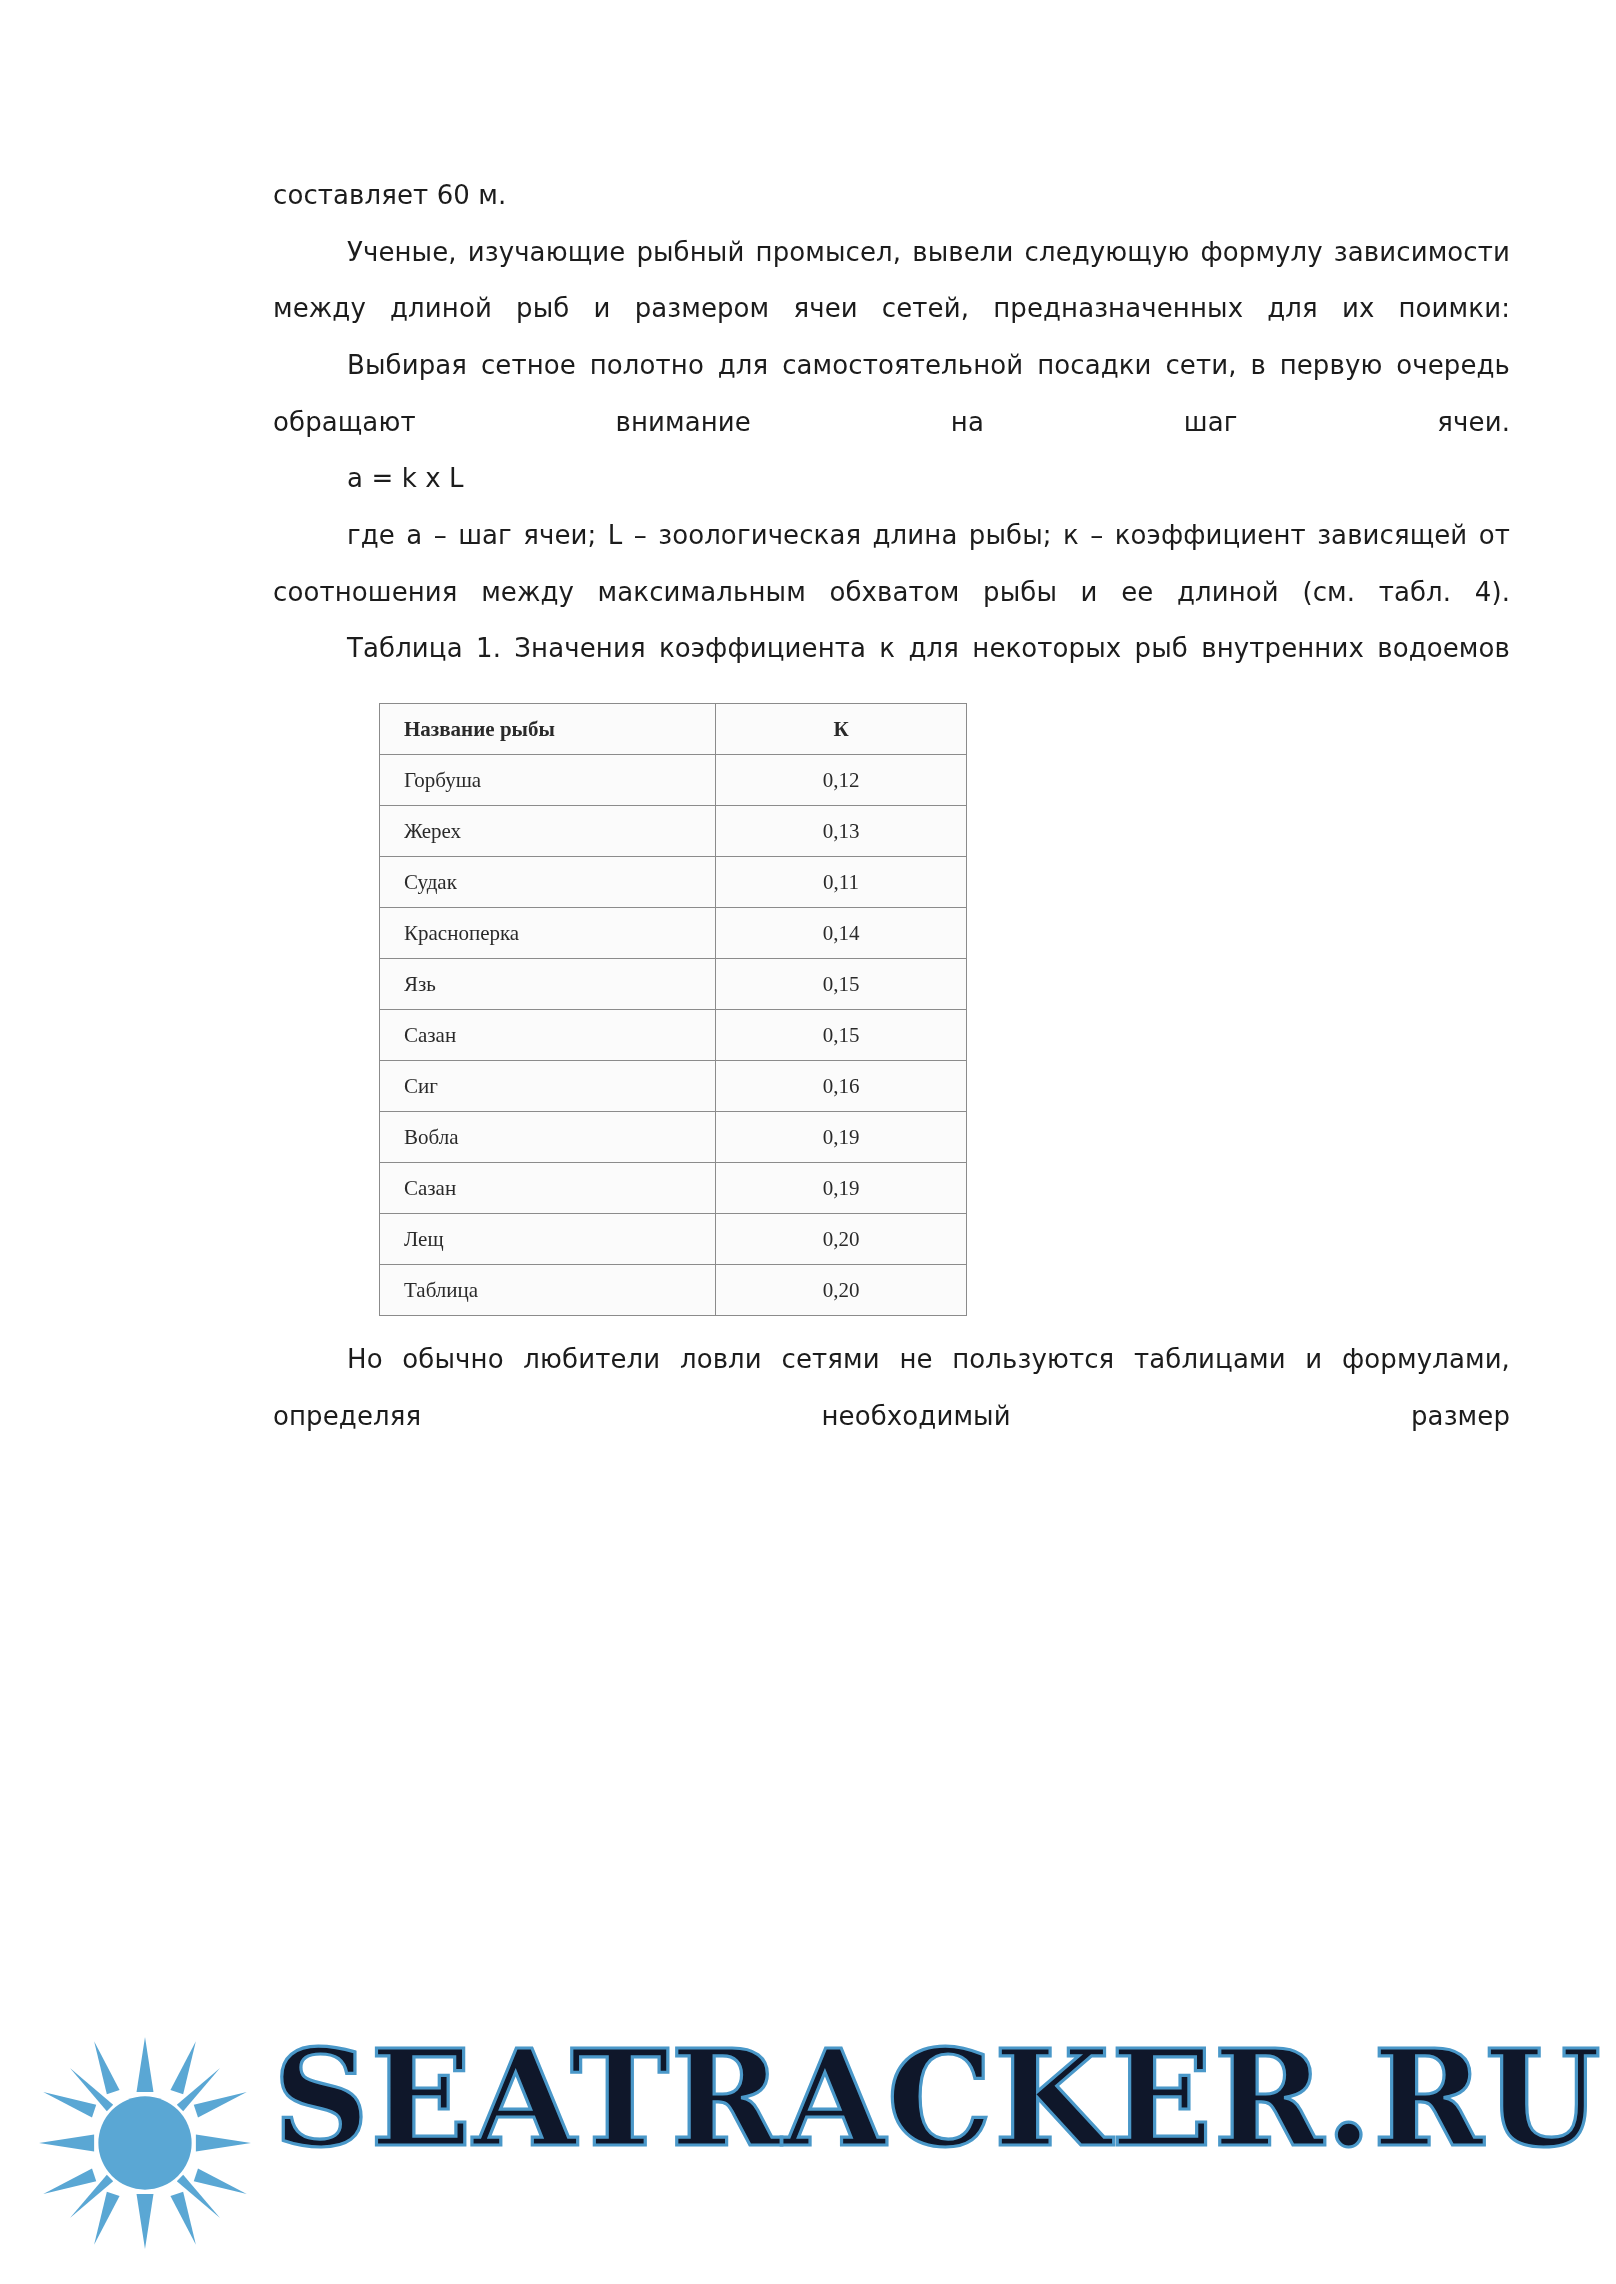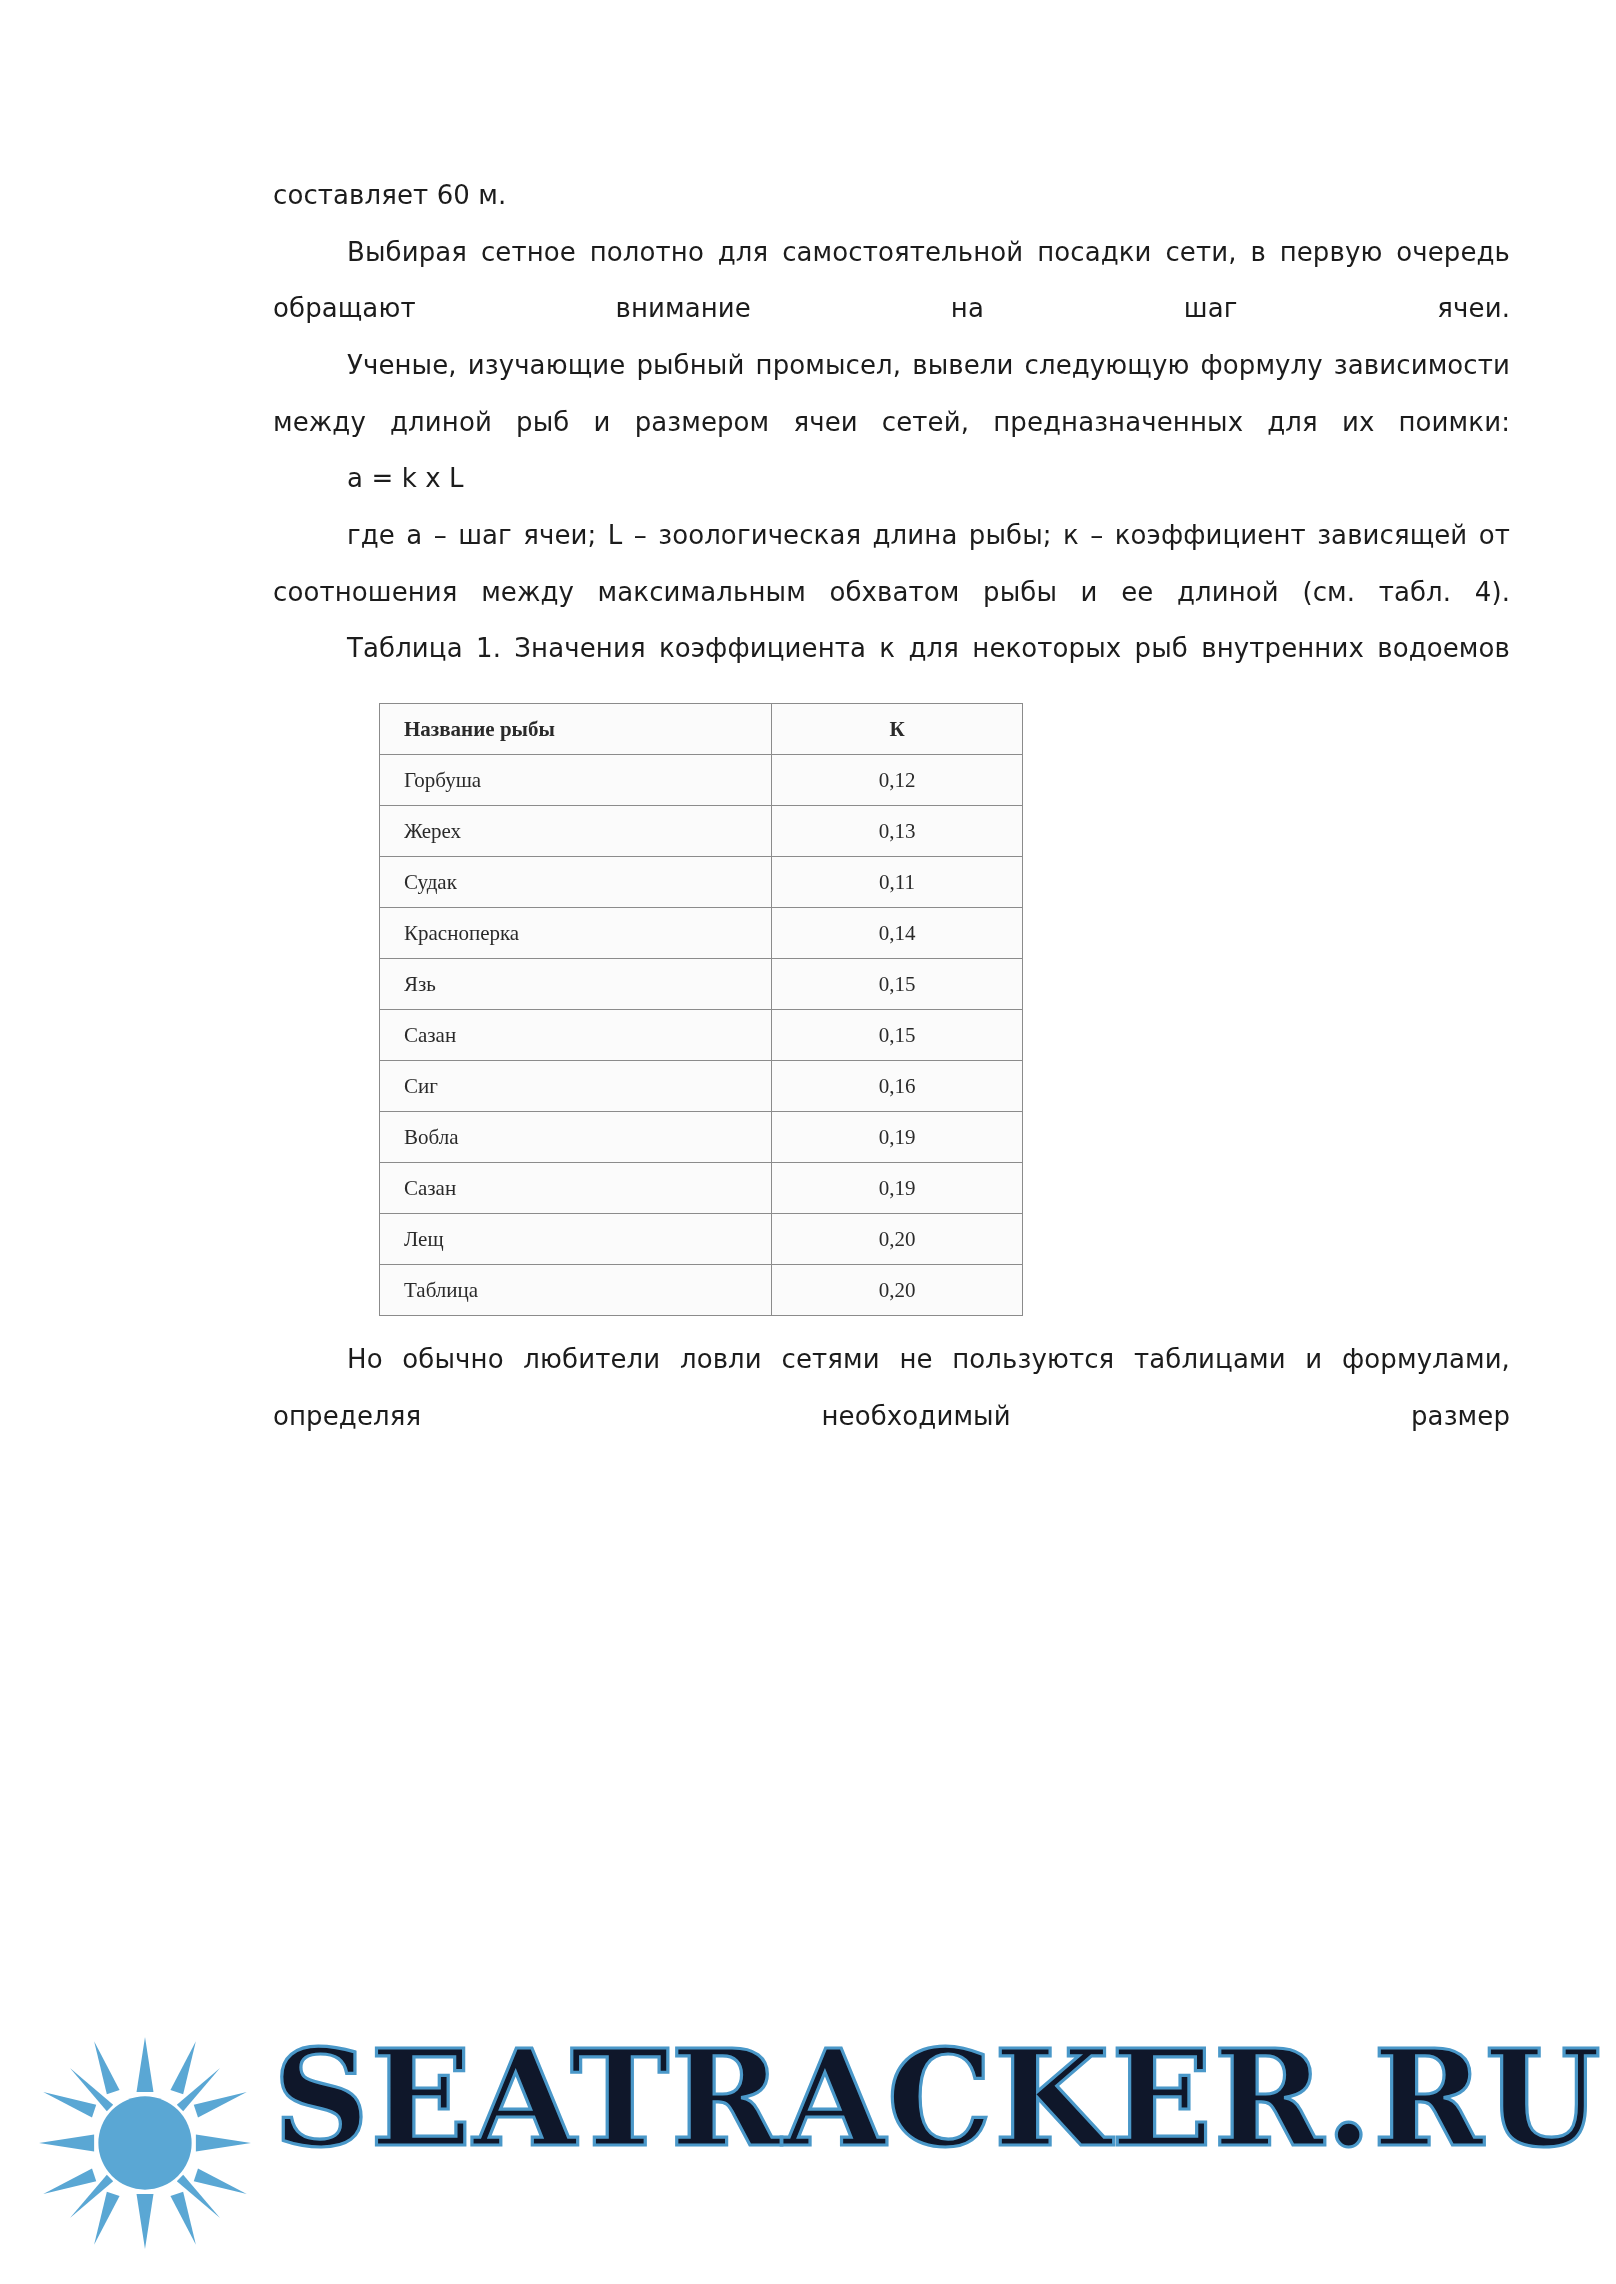--- a/index.html
+++ b/index.html
@@ -52,21 +52,21 @@
   }
 
   .tbl-wrap {
     margin-top: 26px;
     margin-bottom: 15.4px;
     padding-left: 106px;
   }
 
   table.coef {
     border-collapse: collapse;
-    width: 644px;
+    width: 588px;
     font-family: "Liberation Serif", serif;
     background: #14b8a6;
   }
   table.coef th, table.coef td {
     border: 1.3px solid #8b8b8b;
     height: 50px;
     padding: 0 0 0 24px;
     font-size: 21px;
     color: #2a2a2a;
     background: #fbfbfb;
@@ -117,23 +117,23 @@
 </style>
 </head>
 <body>
 
 <div class="page">
 
   <div class="content">
 
     <p class="para noindent">составляет 60 м.</p>
 
+    <p class="para spread">Ученые, изучающие рыбный промысел, вывели следующую формулу зависимости между длиной рыб и размером ячеи сетей, предназначенных для их поимки:</p>
+
     <p class="para spread">Выбирая сетное полотно для самостоятельной посадки сети, в первую очередь обращают внимание на шаг ячеи.</p>
-
-    <p class="para spread">Ученые, изучающие рыбный промысел, вывели следующую формулу зависимости между длиной рыб и размером ячеи сетей, предназначенных для их поимки:</p>
 
     <p class="para">a = k x L</p>
 
     <p class="para spread">где а – шаг ячеи; L – зоологическая длина рыбы; к – коэффициент зависящей от соотношения между максимальным обхватом рыбы и ее длиной (см. табл. 4).</p>
 
     <p class="para spread">Таблица 1. Значения коэффициента к для некоторых рыб внутренних водоемов</p>
 
     <div class="tbl-wrap">
       <table class="coef">
         <thead>

